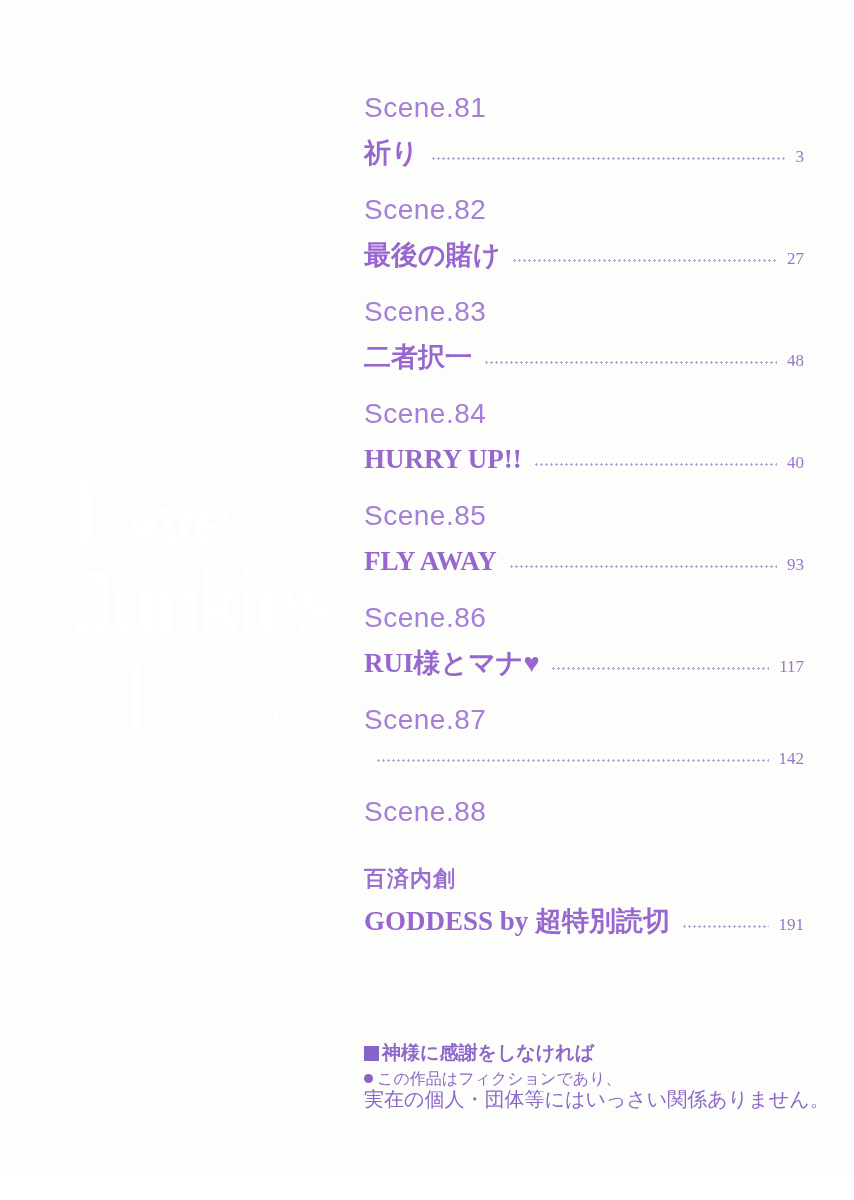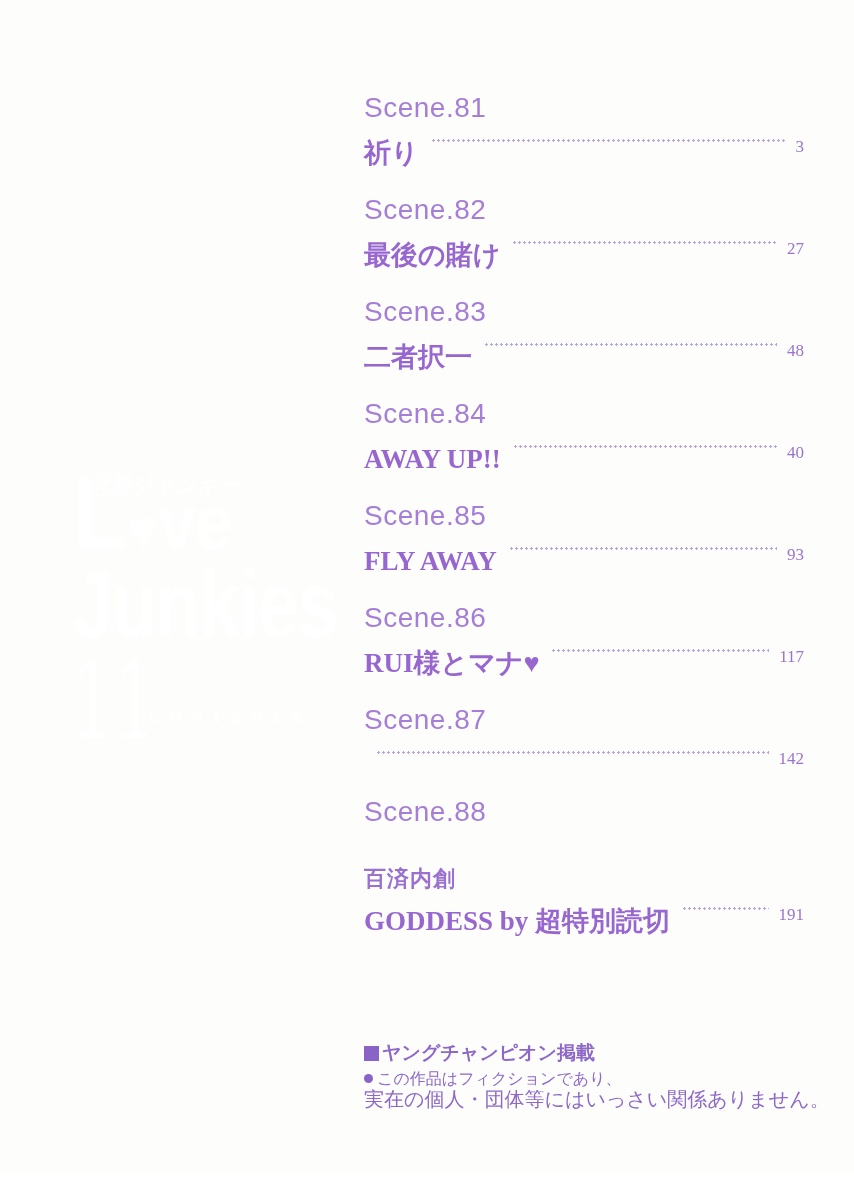--- a/index.html
+++ b/index.html
@@ -57,21 +57,21 @@
   .content{
     position:absolute;left:337px;top:0;width:517px;height:1200px;
     box-sizing:border-box;padding:94px 0 0 27px;
   }
   .entry{margin-bottom:27px;}
   .scene{
     font-size:28px;line-height:28px;letter-spacing:.5px;
     color:#a57ed8;margin-bottom:16px;
   }
   .row{
-    display:flex;padding-right:50px;
+    display:flex;align-items:flex-end;padding-right:50px;
   }
   .title{
     font-family:"Liberation Serif","DejaVu Serif",serif;
     font-weight:bold;font-size:27px;line-height:31px;
     color:#9766cf;white-space:nowrap;
   }
   .dots{
     flex:1;height:5px;margin:0 10px 8px 12px;
     background-image:radial-gradient(circle,#b8a3dc 1.1px,rgba(184,163,220,0) 1.4px);
     background-size:5px 5px;background-repeat:repeat-x;background-position:0 center;
@@ -148,21 +148,21 @@
           <div class="row">
             <span class="title">二者択一</span>
             <span class="dots"></span>
             <span class="num">48</span>
           </div>
         </div>
 
         <div class="entry">
           <div class="scene">Scene.84</div>
           <div class="row">
-            <span class="title">AWAY UP!!</span>
+            <span class="title">HURRY UP!!</span>
             <span class="dots"></span>
             <span class="num">40</span>
           </div>
         </div>
 
         <div class="entry">
           <div class="scene">Scene.85</div>
           <div class="row">
             <span class="title">FLY AWAY</span>
             <span class="dots"></span>
@@ -197,21 +197,21 @@
       <div class="row">
         <span class="title">GODDESS by 超特別読切</span>
         <span class="dots"></span>
         <span class="num">191</span>
       </div>
     </div>
 
     <div class="footer">
       <div class="magazine-line">
         <span class="sq"></span>
-        <span>ヤングチャンピオン掲載</span>
+        <span>神様に感謝をしなければ</span>
       </div>
       <div class="disc-line">
         <span class="blt"></span>
         <span>この作品はフィクションであり、</span>
       </div>
       <div class="disc-line2">
         <span>実在の個人・団体等にはいっさい関係ありません。</span>
       </div>
     </div>
 

